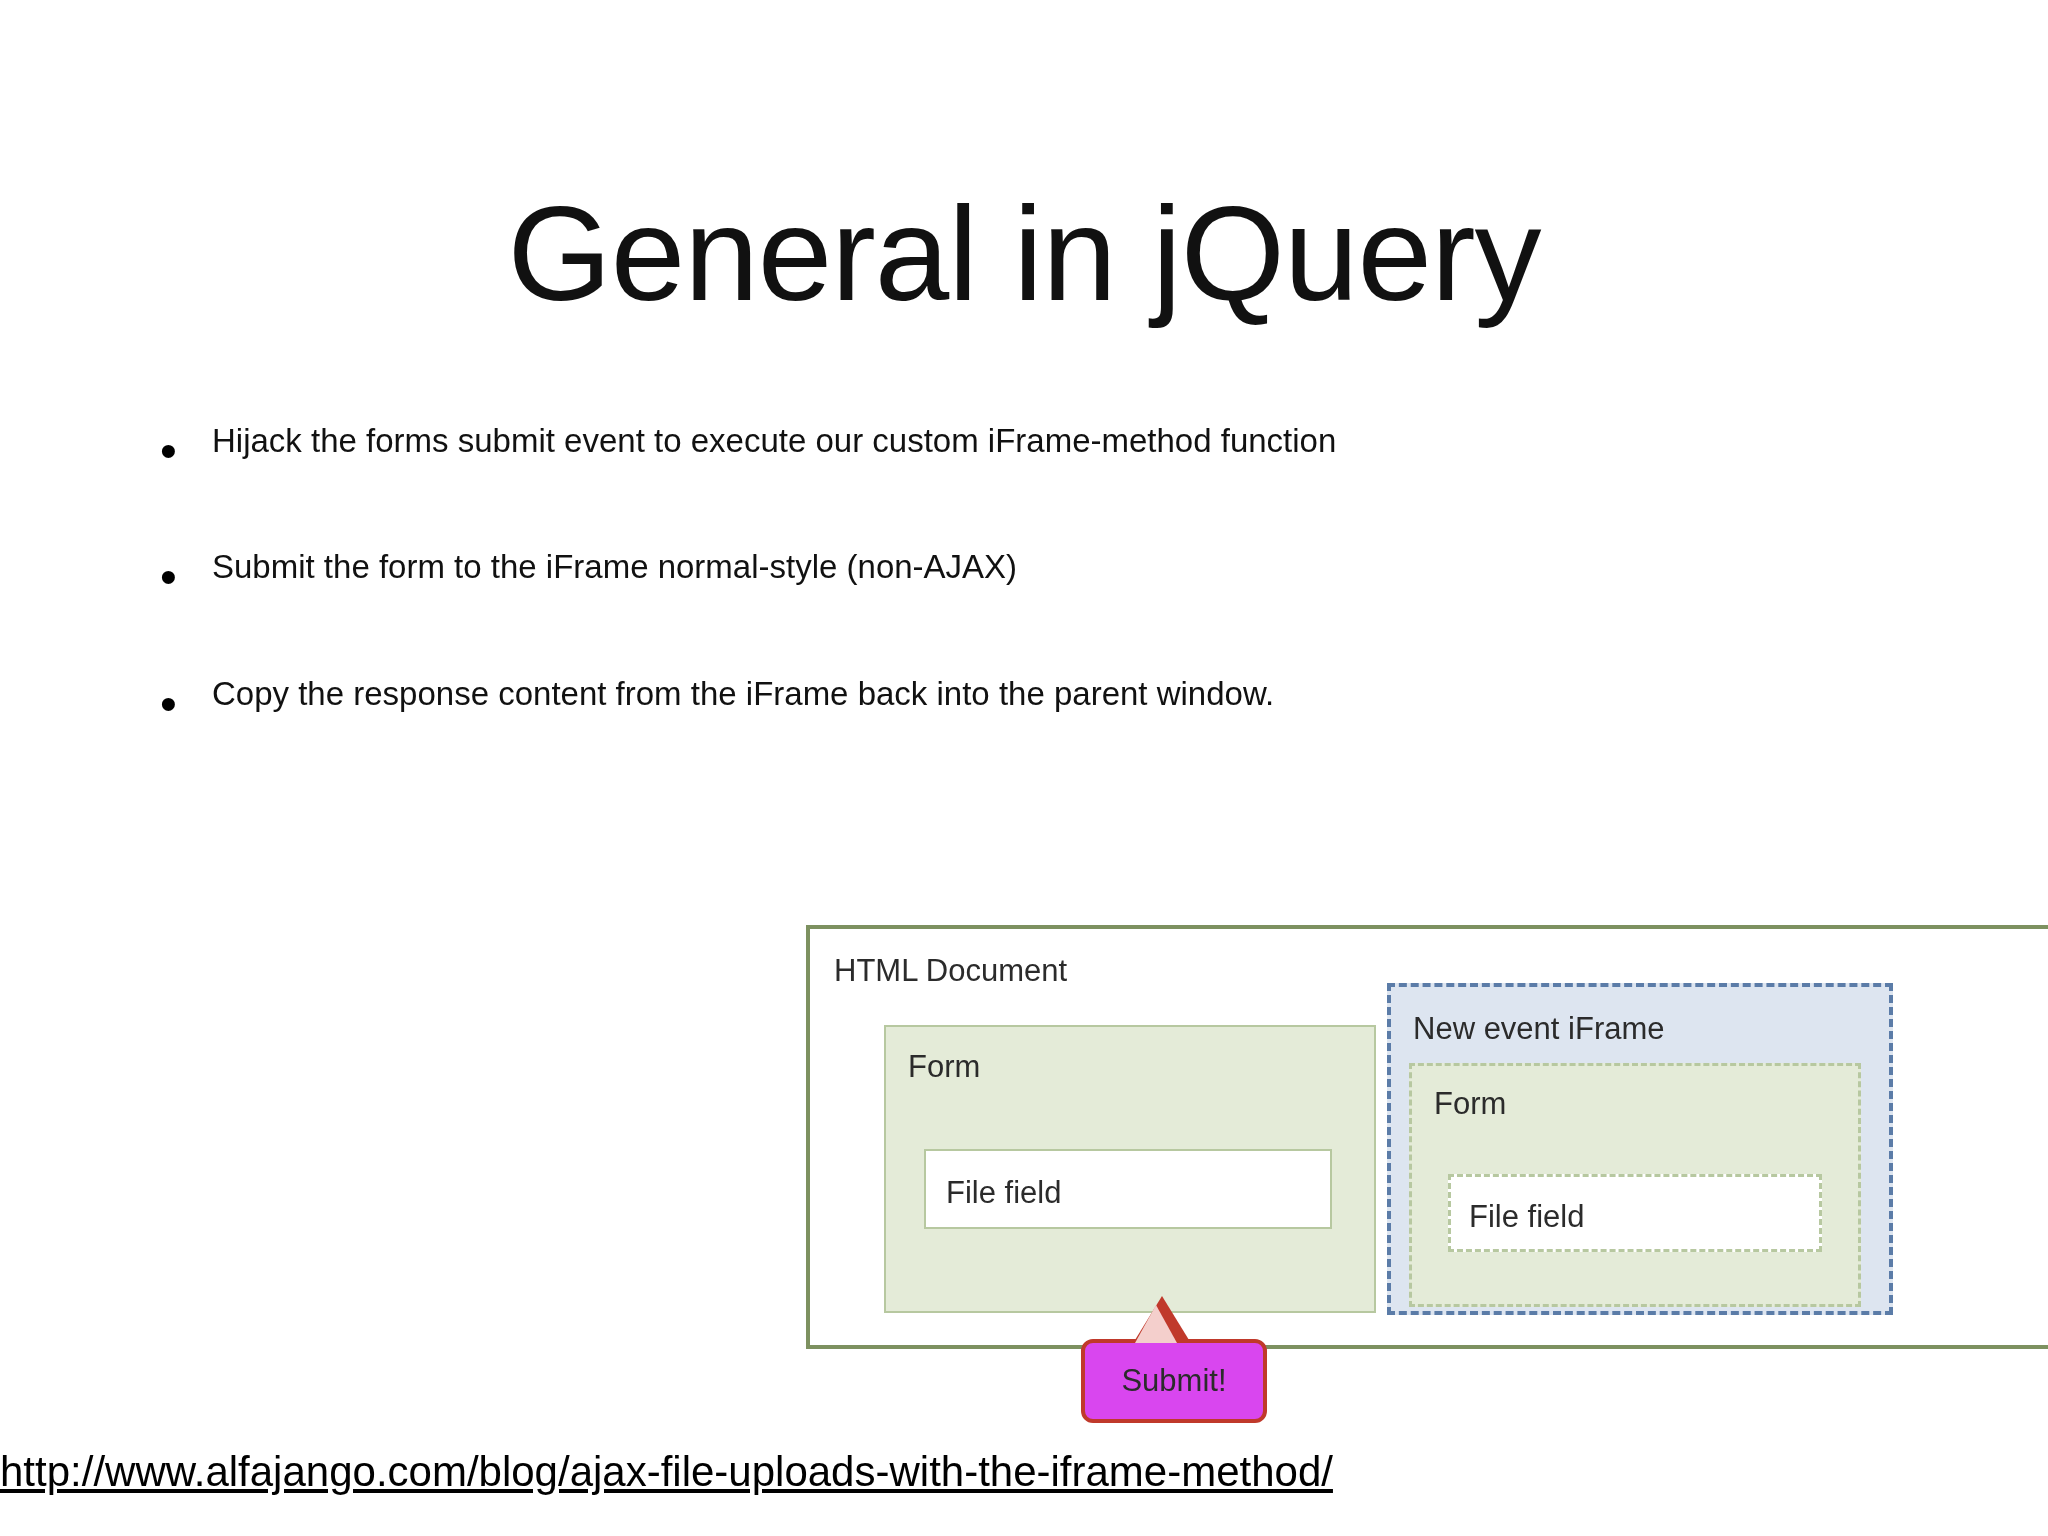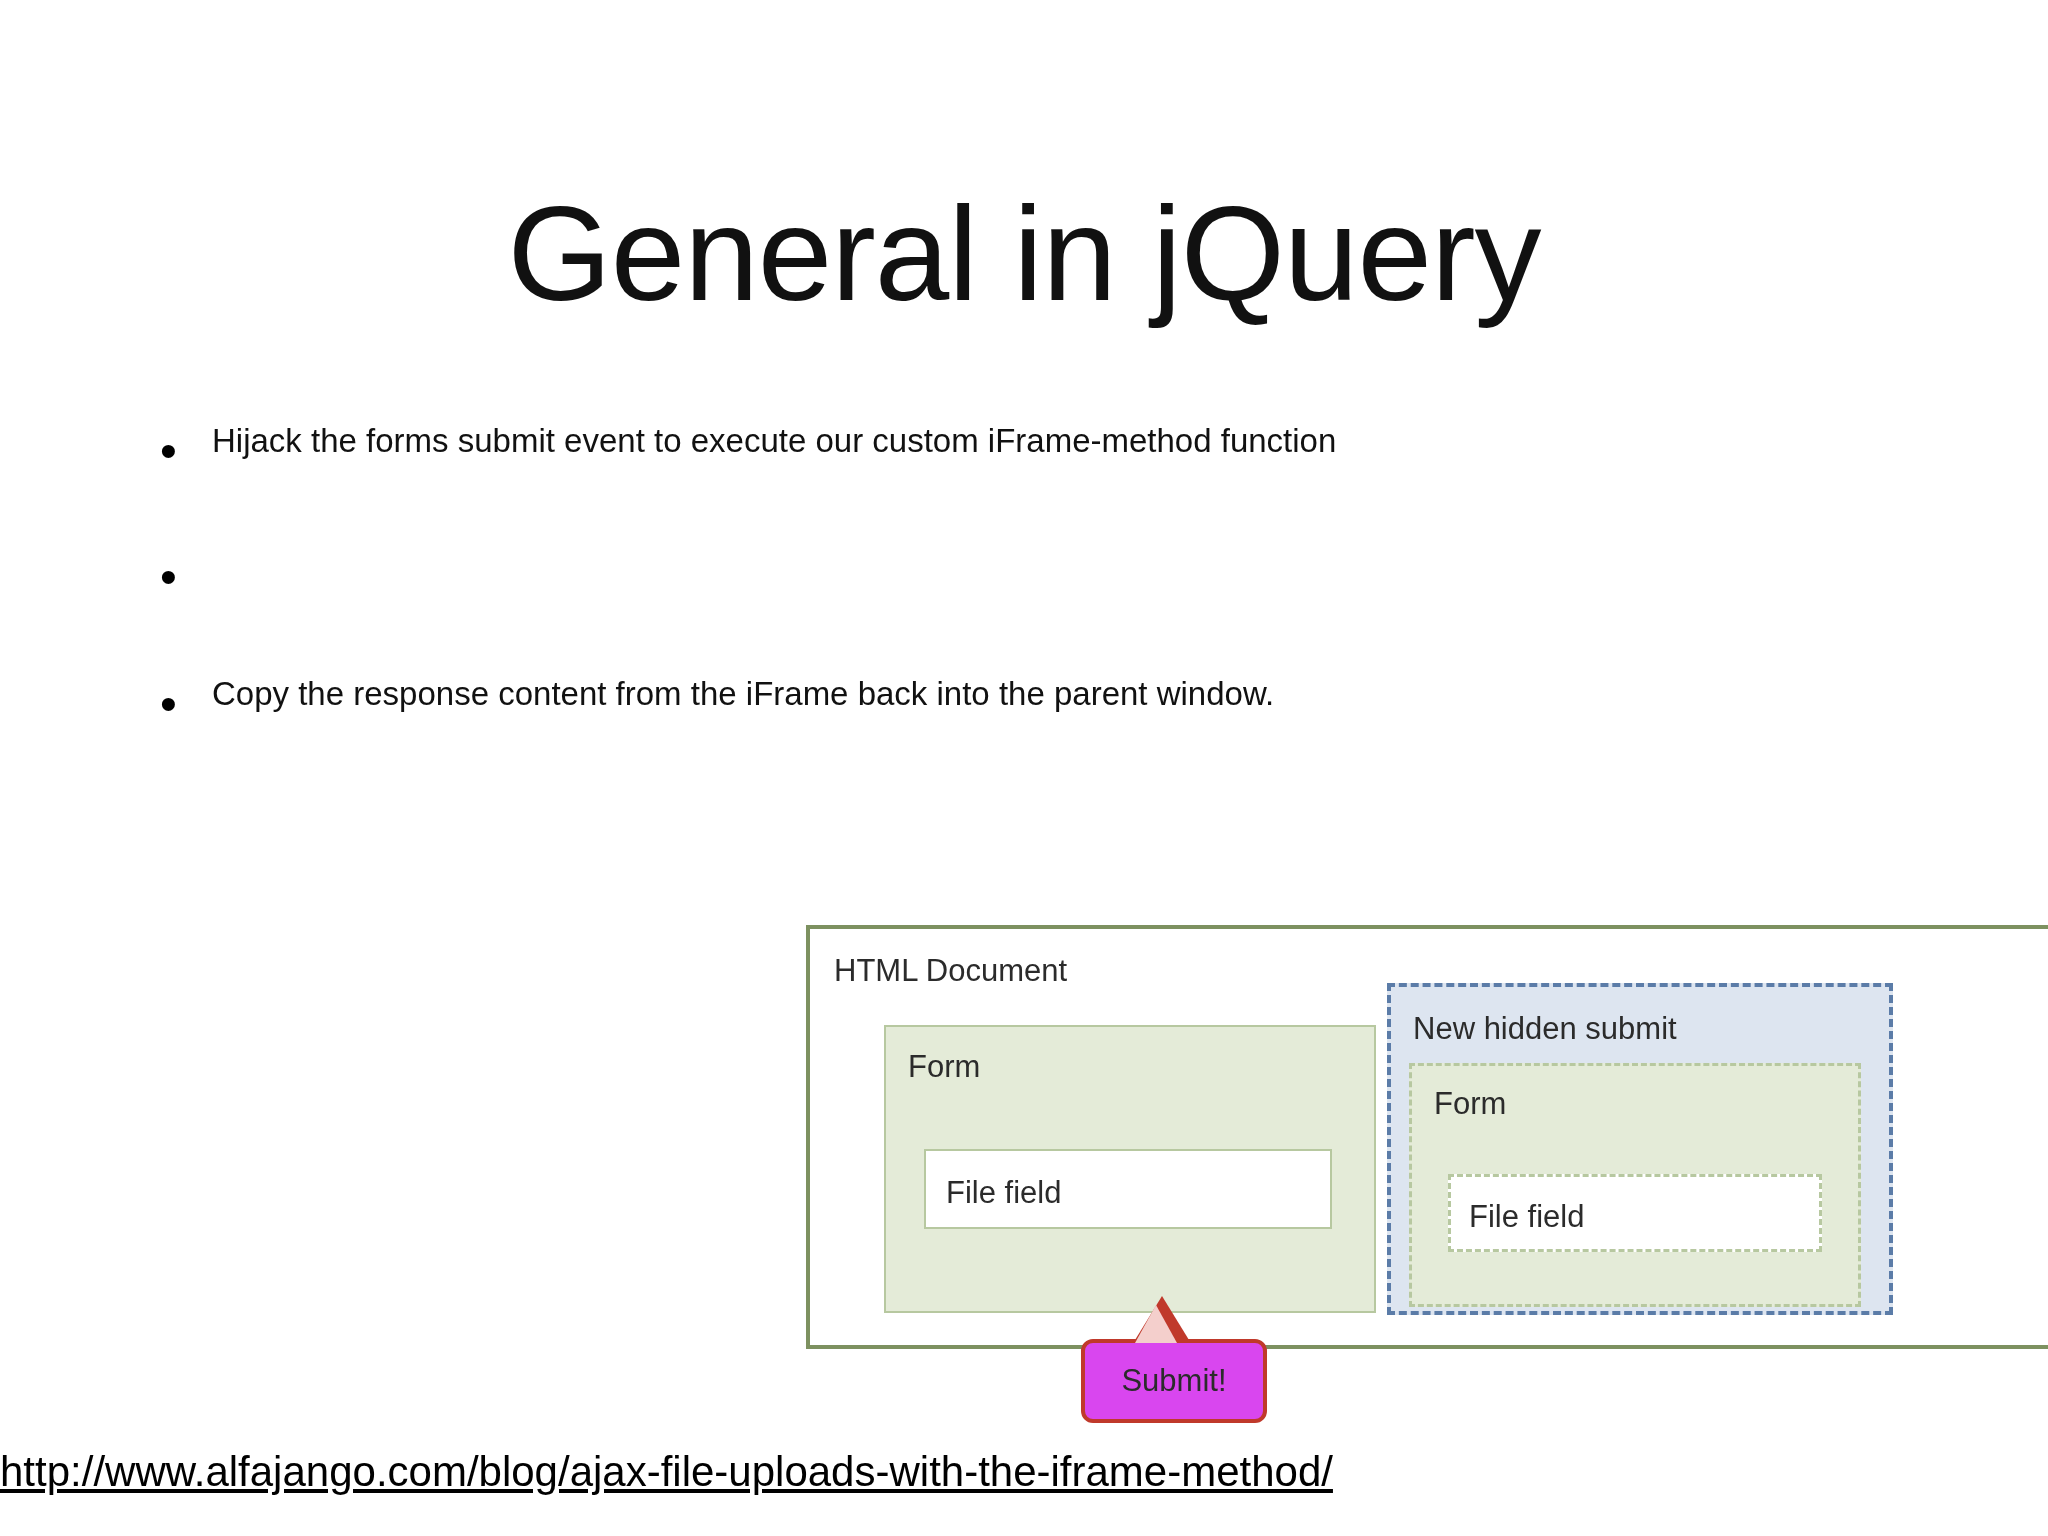--- a/index.html
+++ b/index.html
@@ -211,20 +211,21 @@
 
 <div id="bullet-list">
 
   <div class="bullet-row">
     <span class="bullet-marker">•</span>
     <span class="bullet-text">Hijack the forms submit event to execute our custom iFrame-method function</span>
   </div>
 
   <div class="bullet-row">
     <span class="bullet-marker">•</span>
+    <span class="bullet-text">Submit the form to the iFrame normal-style (non-AJAX)</span>
   </div>
 
   <div class="bullet-row wide">
     <span class="bullet-marker">•</span>
     <span class="bullet-text">Copy the response content from the iFrame back into the parent window.</span>
   </div>
 
 </div>
 
 <div id="diagram">
@@ -232,21 +233,21 @@
   <div class="diagram-label" id="html-document-label">HTML Document</div>
 
   <div id="left-form-box">
     <div class="diagram-label" id="left-form-label">Form</div>
     <div id="left-file-field">
       <div class="diagram-label" id="left-file-field-label">File field</div>
     </div>
   </div>
 
   <div id="iframe-box">
-    <div class="diagram-label" id="iframe-label">New hidden submit</div>
+    <div class="diagram-label" id="iframe-label">New event iFrame</div>
     <div id="iframe-form-box">
       <div class="diagram-label" id="iframe-form-label">Form</div>
       <div id="iframe-file-field">
         <div class="diagram-label" id="iframe-file-field-label">File field</div>
       </div>
     </div>
   </div>
 
 </div>
 

